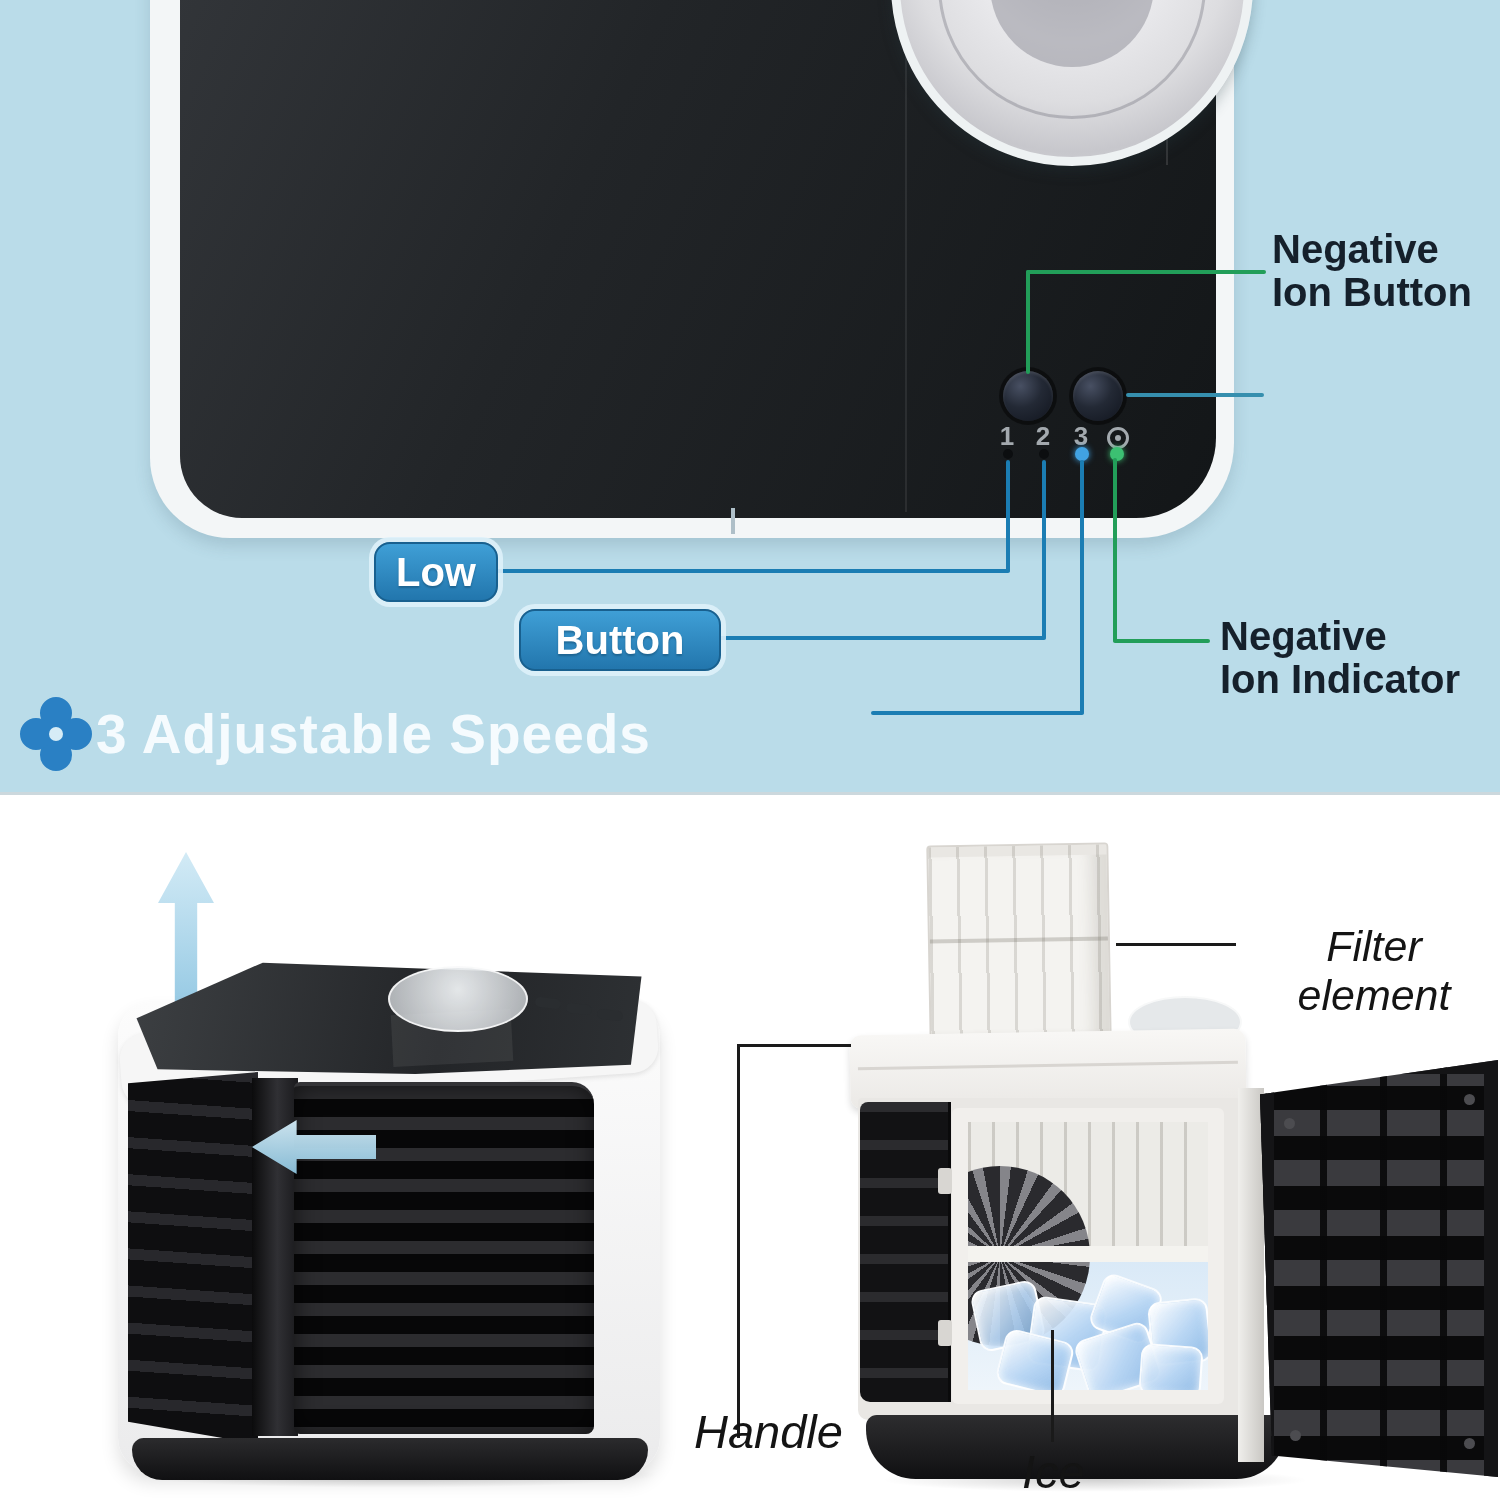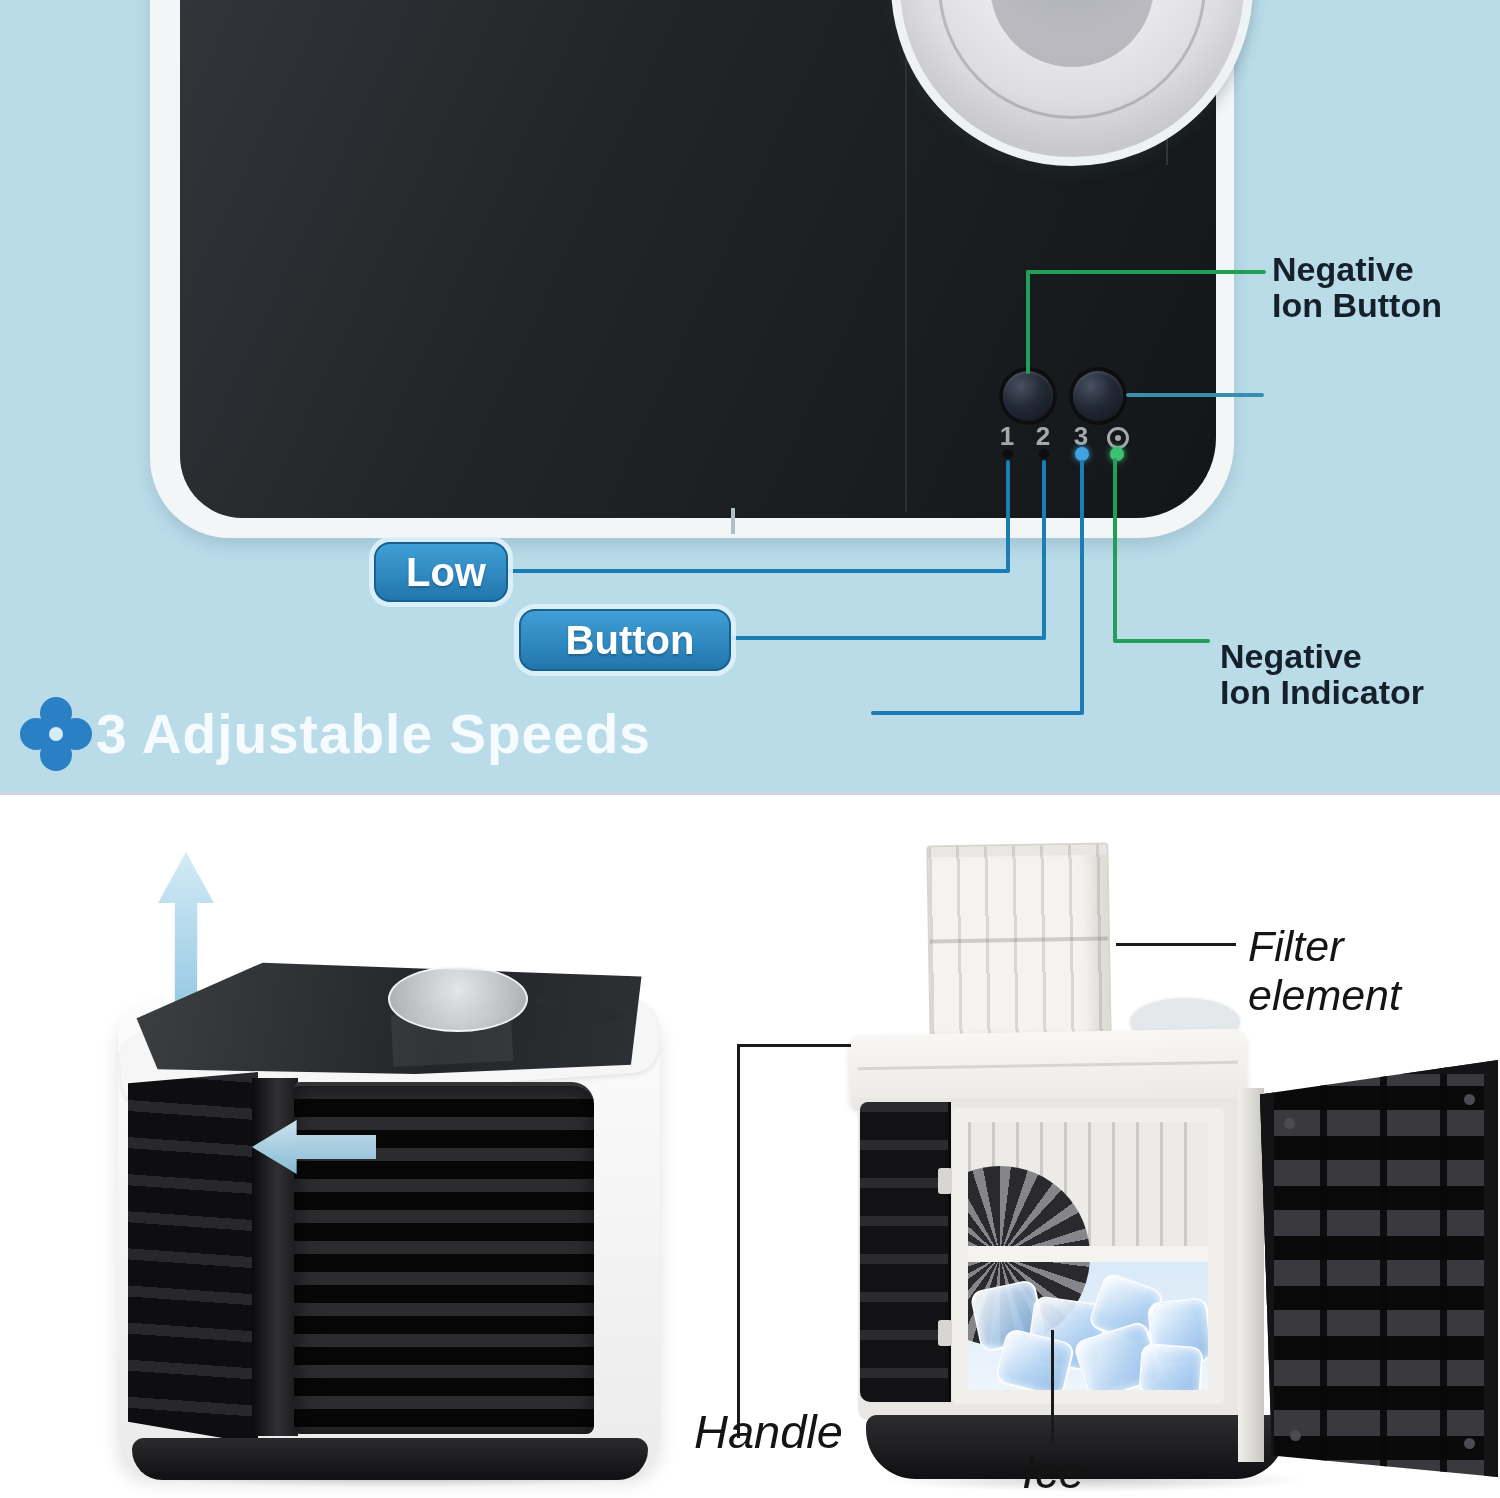--- a/index.html
+++ b/index.html
@@ -35,23 +35,22 @@
   .ind-num{width:20px;top:421px;font-size:26px;font-weight:bold;color:#a3a9ae;text-align:center;}
   .led{border-radius:50%;}
   .h-line,.v-line{border-radius:2px;}
   .chip{
     display:flex;align-items:center;justify-content:center;
     background:linear-gradient(180deg,#3f9fd6 0%,#2276ad 100%);
     border:2px solid #18608f;border-radius:16px;
     box-shadow:0 0 0 5px rgba(222,241,250,.9);
     color:#fff;font-weight:bold;font-size:40px;
     text-shadow:0 2px 2px rgba(15,60,90,.4);
-    padding-left:10px;
-  }
-  .callout{color:#15202b;font-weight:bold;font-size:34px;line-height:1.07;margin-top:23px;}
+  }
+  .callout{color:#15202b;font-weight:bold;font-size:40px;line-height:1.07;}
   .callout span{display:block;}
   .tagline{font-size:55px;font-weight:bold;color:rgba(248,252,254,.96);letter-spacing:1px;}
   .petal{width:32px;height:32px;background:#2a80c4;border-radius:62% 62% 12% 62%;}
   
   #bottom-section{left:0;top:792px;width:1500px;height:706px;background:#ffffff;border-top:3px solid #ccd8dd;}
   .photo-label{font-style:italic;color:#141414;}
   .blk-line{background:#1a1a1a;}
   .ice-cube{
     border:2px solid rgba(255,255,255,.92);border-radius:12px;
     background:linear-gradient(135deg,rgba(255,255,255,.95) 0%,rgba(178,210,242,.9) 55%,rgba(126,175,224,.85) 100%);
@@ -199,21 +198,21 @@
       repeating-linear-gradient(90deg,rgba(8,8,9,.9) 0 7px,rgba(0,0,0,0) 7px 60px),
       repeating-linear-gradient(180deg,#3a3a3e 0 26px,#0a0a0b 26px 50px);
       box-shadow:inset 0 0 0 14px #141416;">
     <div class="abs screw" style="left:24px;top:58px;"></div>
     <div class="abs screw" style="left:204px;top:34px;"></div>
     <div class="abs screw" style="left:204px;top:378px;"></div>
     <div class="abs screw" style="left:30px;top:370px;"></div>
   </div>
 
   <div class="abs blk-line" style="left:1116px;top:943px;width:120px;height:3px;"></div>
-  <div class="abs photo-label" style="left:1248px;top:922px;font-size:43px;">Filter element</div>
+  <div class="abs photo-label" style="left:1248px;top:922px;font-size:43px;text-align:center;">Filter element</div>
 
   <div class="abs blk-line" style="left:737px;top:1044px;width:114px;height:3px;"></div>
   <div class="abs blk-line" style="left:737px;top:1044px;width:3px;height:394px;"></div>
   <div class="abs photo-label" style="left:694px;top:1404px;font-size:47px;">Handle</div>
 
   <div class="abs blk-line" style="left:1051px;top:1330px;width:3px;height:112px;"></div>
   <div class="abs photo-label" style="left:1022px;top:1444px;font-size:47px;">Ice</div>
 
 </div>
 

